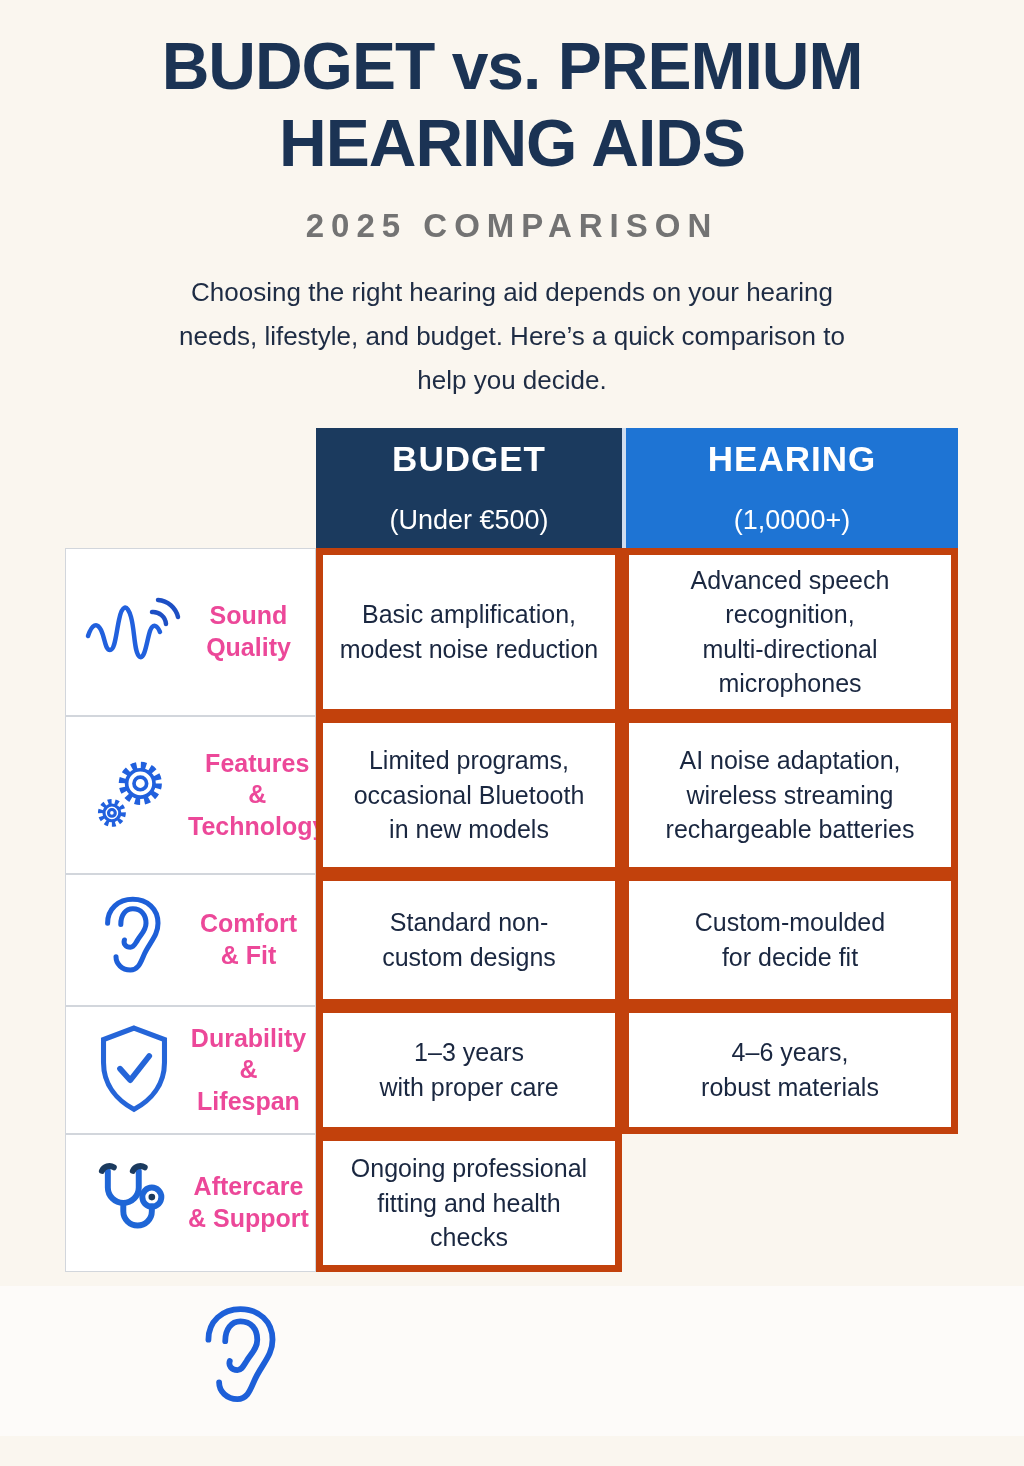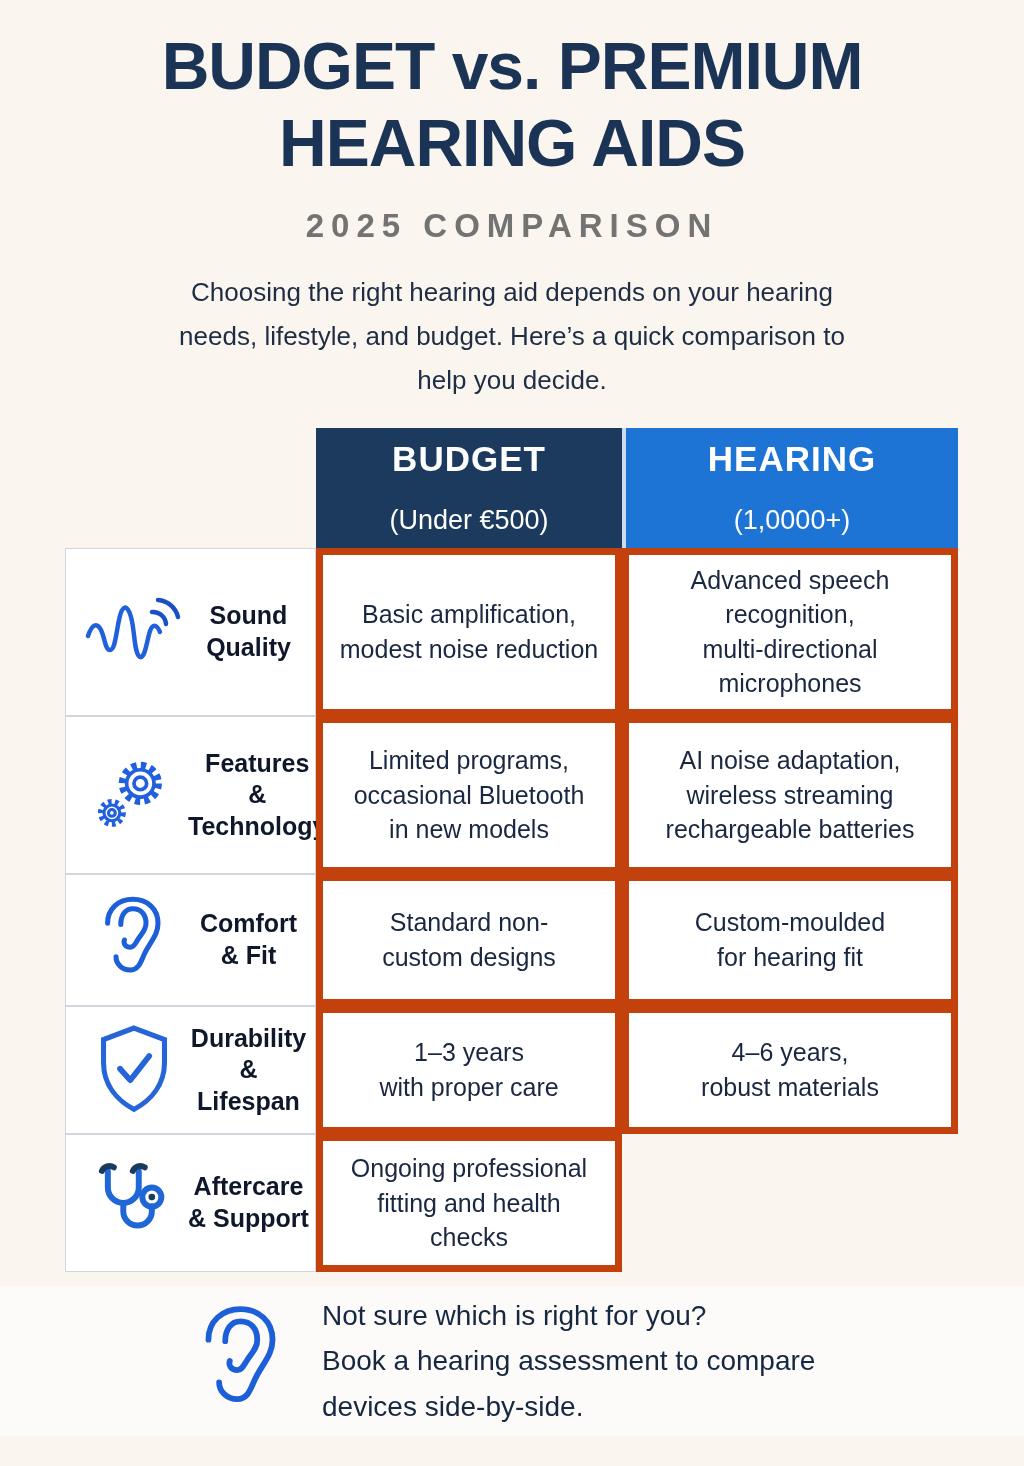--- a/index.html
+++ b/index.html
@@ -96,21 +96,21 @@
     align-items: center;
     justify-content: center;
     flex: none;
   }
   .label-text {
     flex: 1;
     text-align: center;
     font-size: 25px;
     font-weight: 700;
     line-height: 1.26;
-    color: #0f172a;
+    color: #ec4899;
     white-space: pre-line;
     padding-right: 6px;
   }
 
   
   .footer {
     margin-top: 14px;
     height: 150px;
     display: flex;
     align-items: center;
@@ -201,21 +201,21 @@
           <path d="M8 24 C8 12 17 4 29 4 C41 4 50 12 50 24 C50 33 45 38 40 47 C36 54 35 63 27 63 C20 63 15 58 15 52" stroke="#1d5fd8" stroke-width="4.2" stroke-linecap="round"></path>
           <path d="M19 25 C19 17 23 12 29 12 C36 12 40 17 40 24 C40 30 36 33 33 38 C31 41 30 44 27 44 C23 44 21 41 22 38" stroke="#1d5fd8" stroke-width="4.2" stroke-linecap="round"></path>
         </svg>
       </div>
       <div class="label-text">Comfort
 &amp; Fit</div>
     </div>
     <div class="cell">Standard non-
 custom designs</div>
     <div class="cell">Custom-moulded
-for hearing fit</div>
+for decide fit</div>
 
     <div class="label-cell">
       <div class="icon-box">
         <svg width="82" height="94" viewBox="0 0 64 74" fill="none">
           <path d="M32 4 L56 13 V31 C56 49 45 61 32 68 C19 61 8 49 8 31 V13 Z" stroke="#2565d8" stroke-width="4"></path>
           <path d="M21 36 L29 45 L44 26" stroke="#2565d8" stroke-width="4.5" stroke-linecap="round" stroke-linejoin="round"></path>
         </svg>
       </div>
       <div class="label-text">Durability
 &amp; Lifespan</div>
@@ -245,18 +245,15 @@
 
   </div>
 
   <div class="footer">
     <div>
       <svg width="92" height="116" viewBox="0 0 60 76" fill="none">
         <path d="M8 24 C8 12 17 4 29 4 C41 4 50 12 50 24 C50 33 45 38 40 47 C36 54 35 63 27 63 C20 63 15 58 15 52" stroke="#1d5fd8" stroke-width="3.8" stroke-linecap="round"></path>
         <path d="M19 25 C19 17 23 12 29 12 C36 12 40 17 40 24 C40 30 36 33 33 38 C31 41 30 44 27 44 C23 44 21 41 22 38" stroke="#1d5fd8" stroke-width="3.8" stroke-linecap="round"></path>
       </svg>
     </div>
-    <p class="footer-text">Not sure which is right for you?
-Book a hearing assessment to compare
-devices side-by-side.</p>
   </div>
 
 </div>
 
 </body></html>

